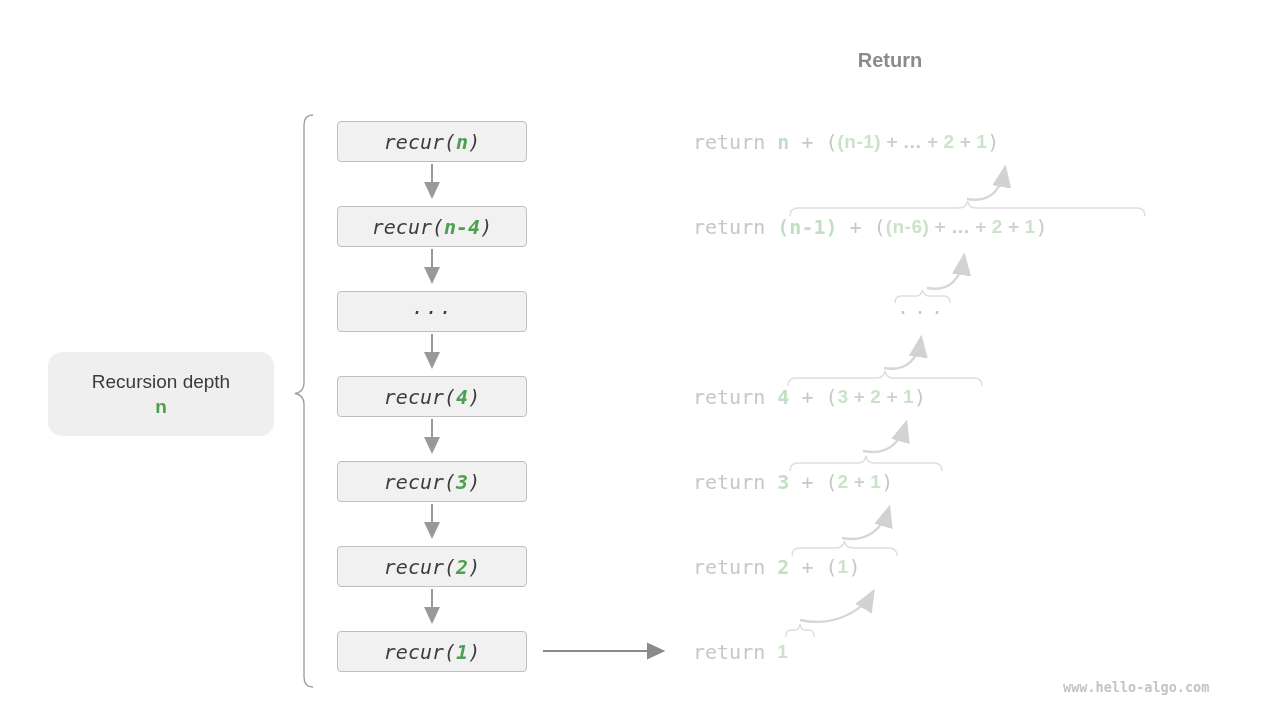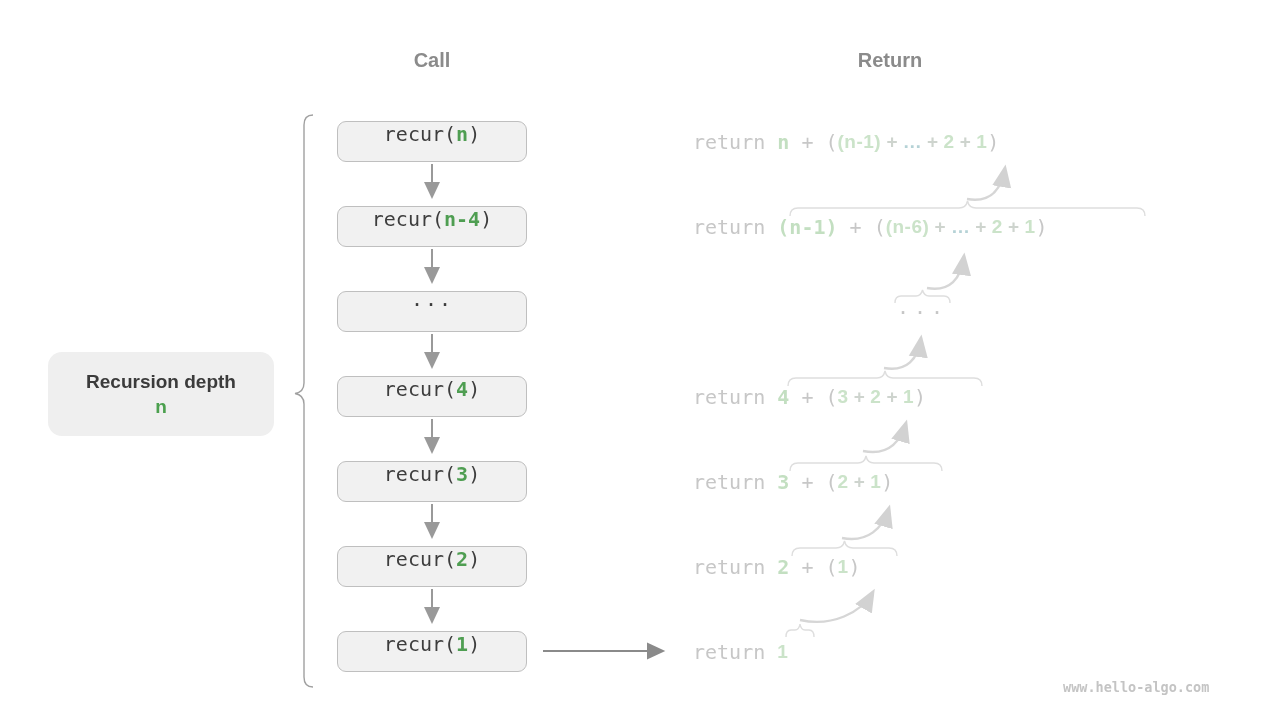--- a/index.html
+++ b/index.html
@@ -11,24 +11,25 @@
 
   .col-header {
     position:absolute; top:49px; font-size:20px; font-weight:bold;
     color:#8b8b8b; text-align:center;
   }
   #call-header { left:337px; width:190px; }
   #return-header { left:790px; width:200px; }
 
   .call-box {
     position:absolute; left:337px; width:190px; height:41px;
-    background:#f1f1f1; border:1.5px solid #bfbfbf; border-radius:9px;
-    box-sizing:border-box; display:flex; justify-content:center;
+    background:#f1f1f1; border:1.5px solid #bfbfbf; border-radius:4px;
+    box-sizing:border-box; display:flex; align-items:center; justify-content:center;
     font-family:"DejaVu Sans Mono", monospace; font-size:20px; color:#3d3d3d;
     white-space:pre;
+    font-style:italic;
   }
   .call-box .arg { color:#4f9e52; font-weight:bold; }
   .call-box .box-dots { letter-spacing:2px; }
 
   .return-line {
     position:absolute; left:693px; height:41px; display:flex; align-items:center;
     font-family:"DejaVu Sans Mono", monospace; font-size:20px; color:#c7c7c7;
     white-space:pre;
   }
   .return-line.dots { left:897px; letter-spacing:5px; color:#c6c6c6; }
@@ -36,21 +37,21 @@
   .seg-v  { color:#c3dfc1; font-weight:bold; }
   .seg-ig { font-family:"Liberation Sans",sans-serif; font-weight:bold; font-size:19px; color:#cbe3c9; letter-spacing:0.5px; }
   .seg-ip { font-family:"Liberation Sans",sans-serif; font-weight:bold; font-size:19px; color:#ced4ce; }
   .seg-ie { font-family:"Liberation Sans",sans-serif; font-weight:bold; font-size:19px; color:#b5d2d6; }
 
   .depth-label {
     position:absolute; left:48px; top:352px; width:226px; height:84px;
     background:#efefef; border-radius:14px;
     display:flex; flex-direction:column; align-items:center; justify-content:center; gap:3px;
   }
-  .depth-title { font-size:19px; font-weight:bold; color:#3b3b3b; }
+  .depth-title { font-size:19px; font-weight:normal; color:#3b3b3b; }
   .depth-value { font-size:19px; font-weight:bold; color:#4ba04e; }
 
   .trigger-label {
     position:absolute; left:508px; top:596px; width:200px; text-align:center;
     font-size:19px; font-weight:bold; color:#6f6f6f;
   }
   .watermark {
     position:absolute; left:1063px; top:679px;
     font-family:"DejaVu Sans Mono", monospace; font-size:13.5px; color:#c4c4c4;font-weight:bold;
   }
@@ -98,21 +99,20 @@
     <g fill="none" stroke="#d6d6d6" stroke-width="2.4">
       <path d="M 967,199 C 990,203 1001,191 1005,168" marker-end="url(#ah-light)"></path>
       <path d="M 927,288 C 950,292 961,279 964,256" marker-end="url(#ah-light)"></path>
       <path d="M 884,368 C 907,372 918,359 921,338" marker-end="url(#ah-light)"></path>
       <path d="M 863,451 C 888,456 900,443 906,423" marker-end="url(#ah-light)"></path>
       <path d="M 842,538 C 868,543 883,528 889,508" marker-end="url(#ah-light)"></path>
       <path d="M 800,620 C 832,627 861,613 873,592" marker-end="url(#ah-light)"></path>
     </g>
   </svg>
 
-  <div class="col-header" id="call-header">Call</div>
   <div class="col-header" id="return-header">Return</div>
 
   <div class="depth-label">
     <div class="depth-title">Recursion depth</div>
     <div class="depth-value">n</div>
   </div>
 
 
   <div id="call-column">
       <div class="call-box" style="top: 121px;"><span>recur(</span><span class="arg">n</span><span>)</span></div>

